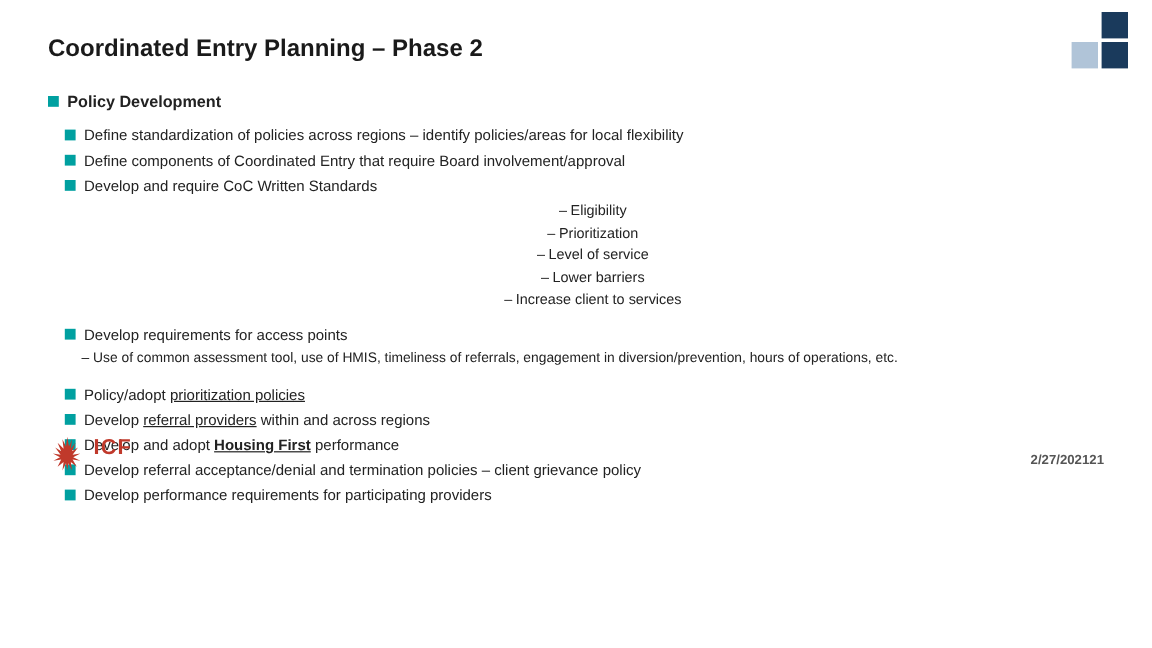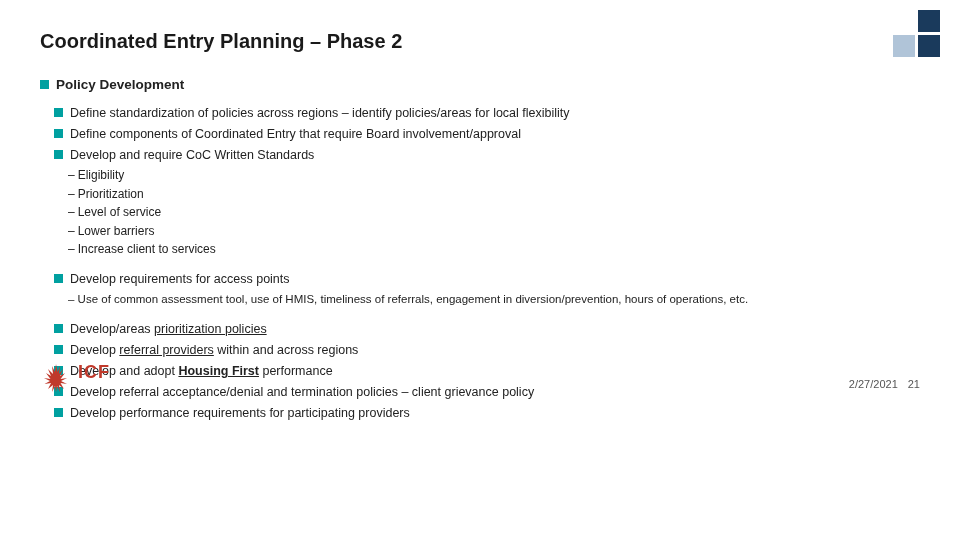--- a/index.html
+++ b/index.html
@@ -87,20 +87,21 @@
     .bullet-list > li .sq-bullet {
       margin-top: 4px;
       flex-shrink: 0;
     }
 
     
     .dash-list {
       list-style: none;
       margin-left: 28px;
       margin-bottom: 3px;
+      text-align: center;
     }
     .dash-list li {
       font-size: 12px;
       line-height: 1.45;
       margin-bottom: 1px;
       color: #222;
     }
     .dash-list li::before {
       content: "–";
       margin-right: 3px;
@@ -124,21 +125,21 @@
     }
 
     
     .footer {
       position: absolute;
       bottom: 14px;
       right: 40px;
       font-size: 11px;
       color: #555;
       display: flex;
-      gap: 10px;
+      font-weight: bold;
     }
 
     
     .logo-area {
       position: absolute;
       bottom: 10px;
       left: 40px;
       display: flex;
       align-items: flex-start;
       gap: 6px;
@@ -209,21 +210,21 @@
       </li>
     </ul>
 
     <div class="note-line">– Use of common assessment tool, use of HMIS, timeliness of referrals, engagement in diversion/prevention, hours of operations, etc.</div>
 
     <ul class="bullet-list">
 
       <li>
         <span class="sq-bullet"></span>
         <span>
-          <span>Develop/areas </span><span class="underline">prioritization policies</span>
+          <span>Policy/adopt </span><span class="underline">prioritization policies</span>
         </span>
       </li>
 
       <li>
         <span class="sq-bullet"></span>
         <span>
           <span>Develop </span><span class="underline">referral providers</span><span> within and across regions</span>
         </span>
       </li>
 

